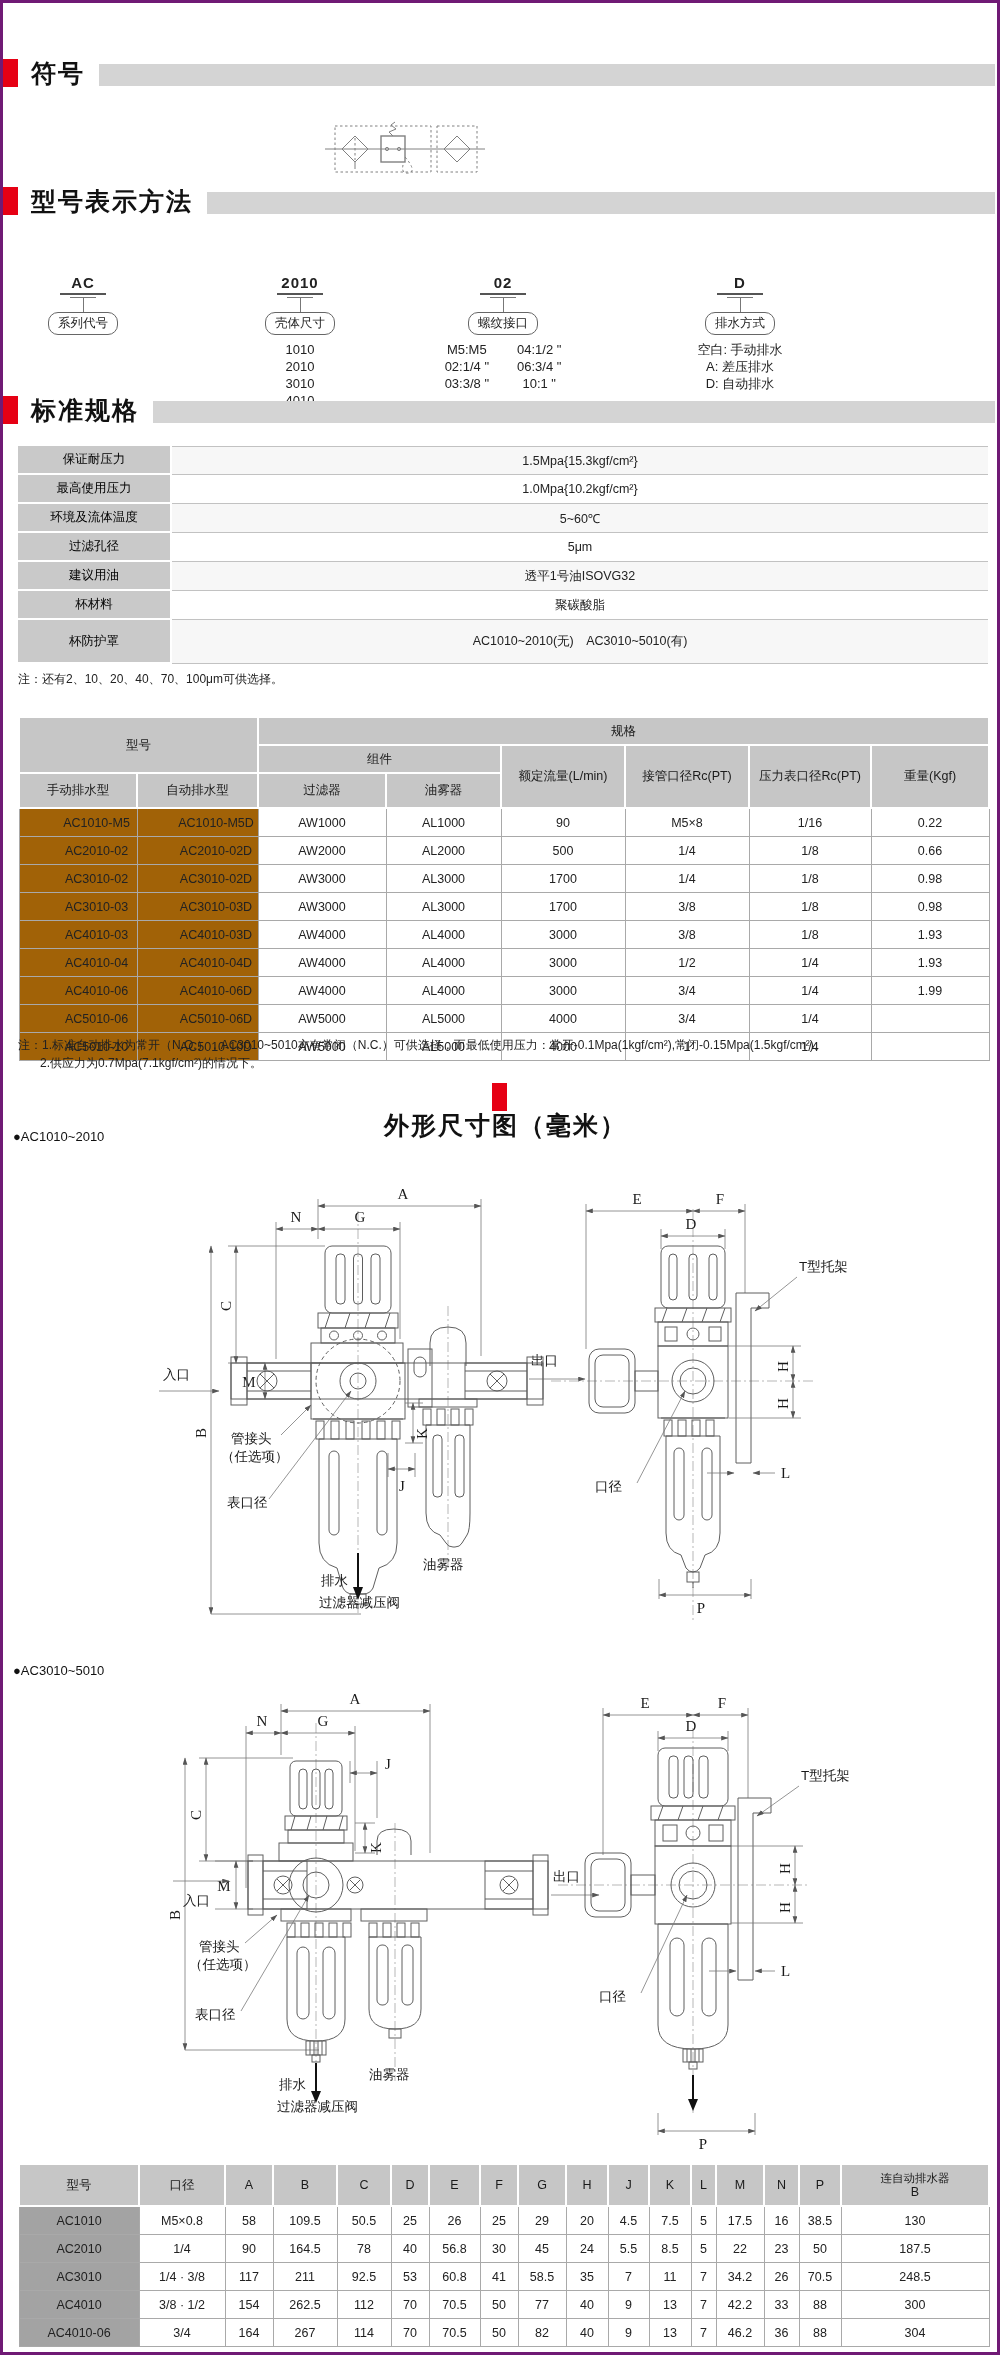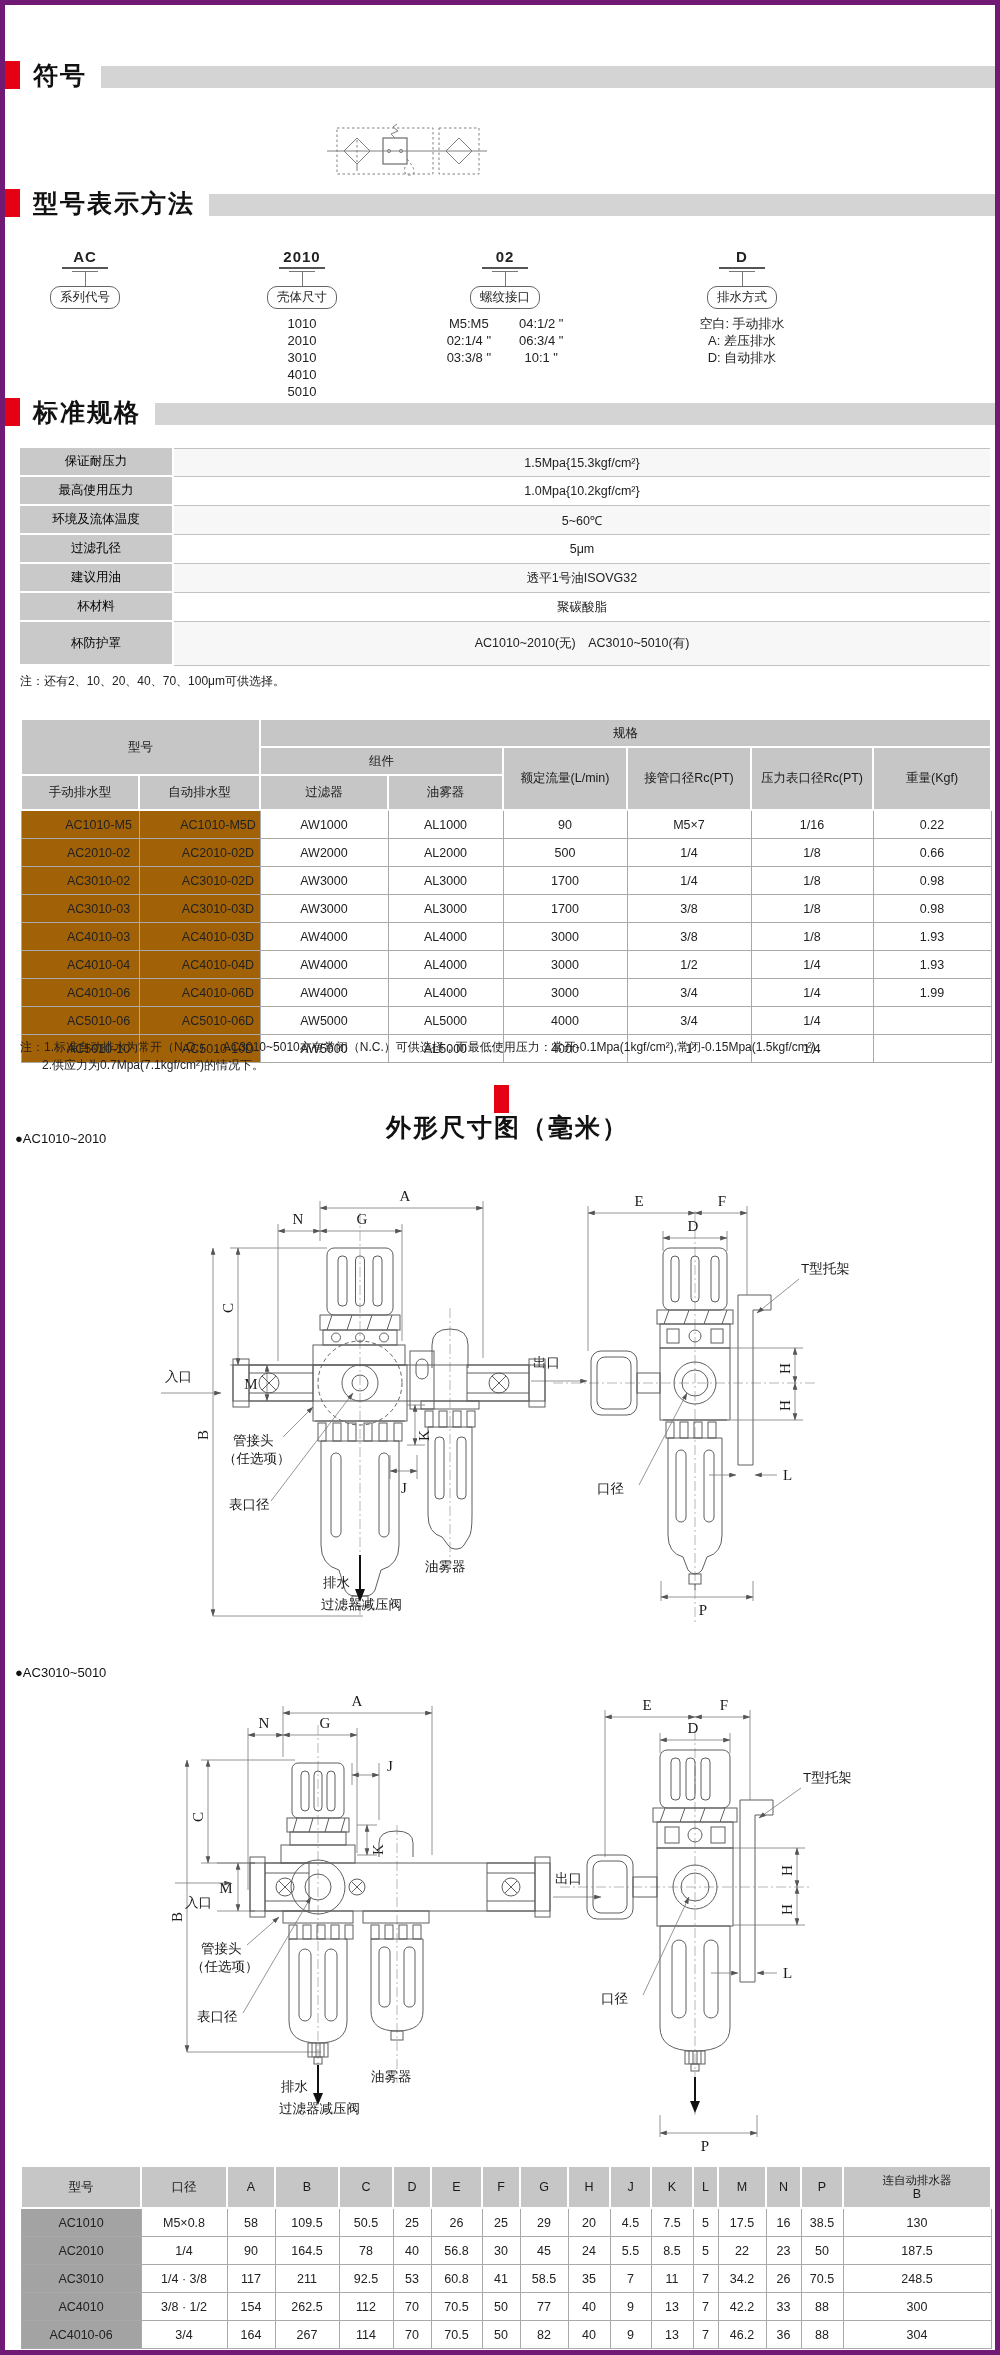--- a/index.html
+++ b/index.html
@@ -1,27 +1,27 @@
 <!DOCTYPE html>
 <html><head>
 <meta charset="utf-8">
 <style>
   html,body { margin:0; padding:0; background:#fff; }
   .page { position:relative; width:1000px; height:2355px; background:#fff; overflow:hidden;
-          font-family:"Liberation Sans",sans-serif; color:#222; border:5px solid #701a75; box-sizing:border-box; }
+          font-family:"Liberation Sans",sans-serif; color:#222; border:3px solid #701a75; box-sizing:border-box; }
 
   
   .sec { position:absolute; left:0; width:992px; display:flex; align-items:center; }
   .sec-red { width:15px; height:28px; background:#e60014; flex:0 0 auto; }
   .sec-title { font-size:25px; font-weight:bold; color:#111; letter-spacing:2px; margin-left:13px; white-space:nowrap; line-height:28px; }
   .sec-bar { flex:1; height:22px; background:#d4d4d4; margin-left:14px; margin-top:4px; }
 
   
   .md-col { position:absolute; top:243px; text-align:center; }
-  .md-code { font-size:15px; font-weight:bold; letter-spacing:1px; }
+  .md-code { font-size:15px; font-weight:bold; letter-spacing:1px;margin-top:28px; }
   .md-u1 { width:46px; height:0; border-top:2px solid #555; margin:2px auto 0; }
   .md-u2 { width:26px; height:0; border-top:1px solid #777; margin:2px auto 0; }
   .md-stem { width:0; height:14px; border-left:1px solid #777; margin:0 auto; }
   .md-box { display:inline-block; border:1px solid #666; border-radius:10px; padding:2px 9px; font-size:12.5px; background:#fff; }
   .md-opts { margin-top:6px; font-size:13px; line-height:17px; text-align:center; display:inline-block; }
   .md-duo { display:flex; gap:28px; justify-content:center; }
 
   
   table { border-spacing:0; }
   .stable { position:absolute; left:15px; top:443px; width:970px; border-collapse:separate; font-size:12.5px; table-layout:fixed; }
@@ -215,21 +215,21 @@
         <th>油雾器</th>
       </tr>
     </thead>
     <tbody>
         <tr>
           <td>AC1010-M5</td>
           <td>AC1010-M5D</td>
           <td>AW1000</td>
           <td>AL1000</td>
           <td>90</td>
-          <td>M5×7</td>
+          <td>M5×8</td>
           <td>1/16</td>
           <td>0.22</td>
         </tr>
         <tr>
           <td>AC2010-02</td>
           <td>AC2010-02D</td>
           <td>AW2000</td>
           <td>AL2000</td>
           <td>500</td>
           <td>1/4</td>

